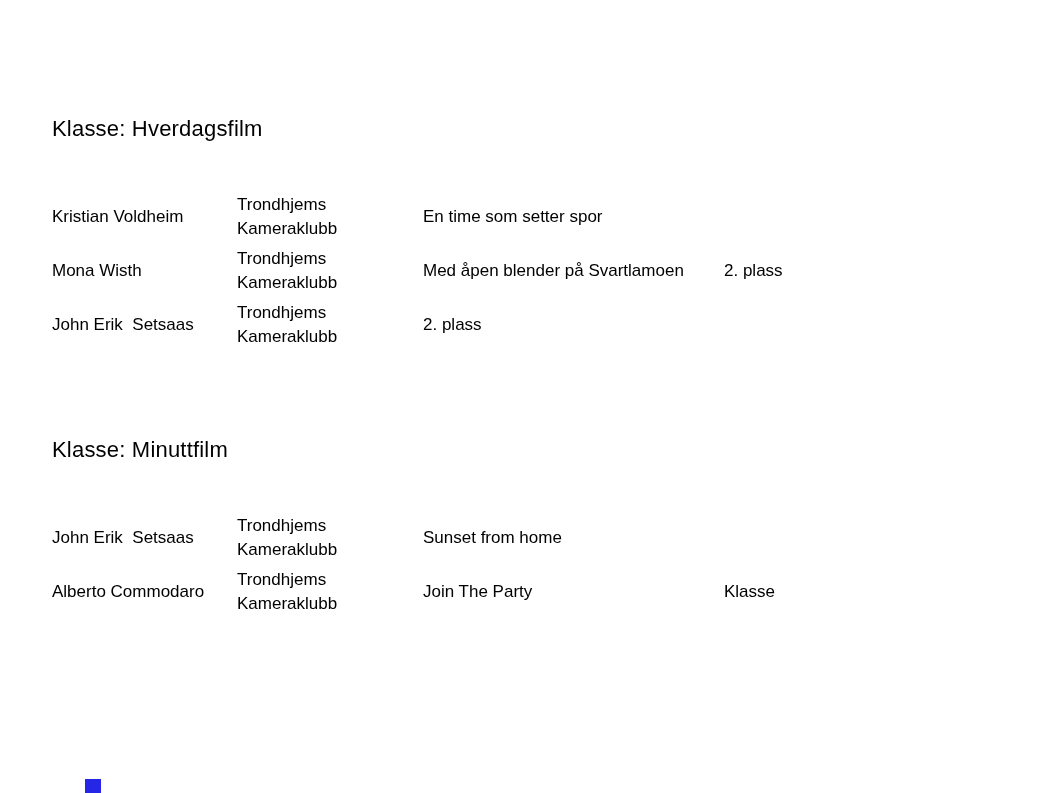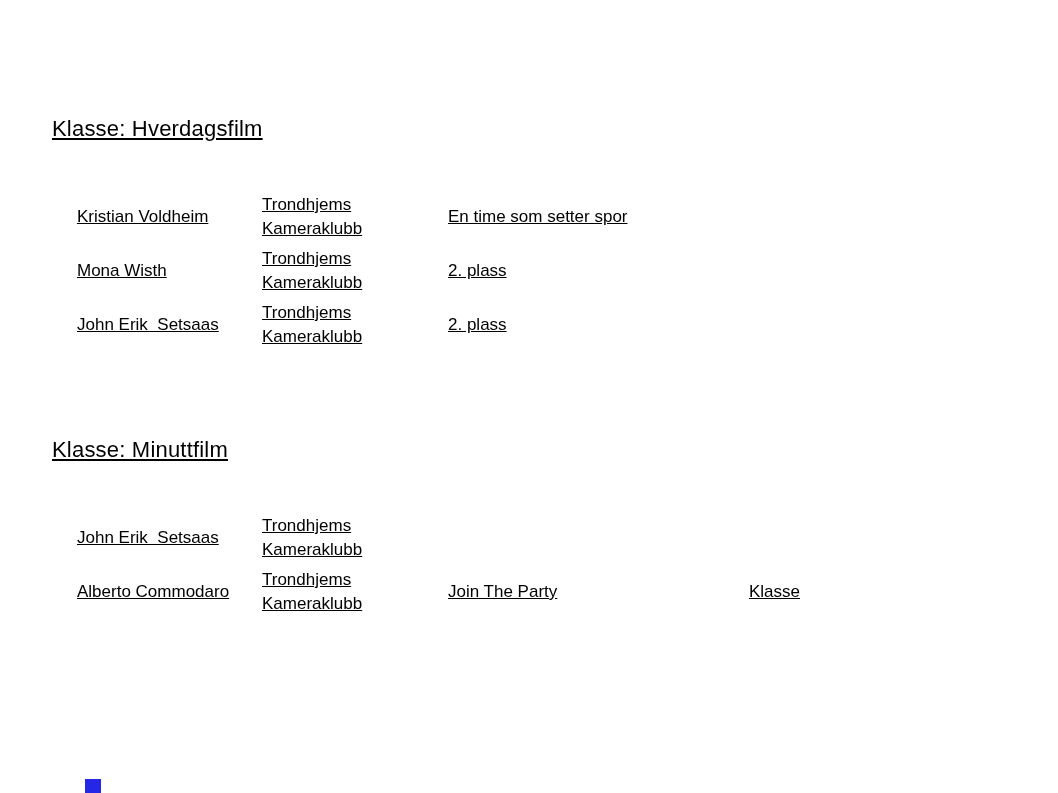--- a/index.html
+++ b/index.html
@@ -7,41 +7,39 @@
     width: 1058px;
     height: 793px;
     background: #ffffff;
     color: #000000;
     font-family: "Liberation Sans", "DejaVu Sans", sans-serif;
     position: relative;
     overflow: hidden;
   }
   #sections {
     padding: 116px 0 0 52px;
-    text-decoration: underline;
   }
   .klasse-section + .klasse-section {
     margin-top: 85px;
   }
   .section-title {
     margin: 0;
     font-size: 22px;
     font-weight: 400;
     line-height: 26px;
     letter-spacing: 0.2px;
   }
   .results-table {
     margin-top: 48px;
   }
   .result-row {
     display: grid;
     grid-template-columns: 185px 186px 301px 240px;
     height: 54px;
     align-items: center;
-    margin-left: 25px;
   }
   .cell {
     font-size: 17px;
     line-height: 24px;
   }
   .name-cell { white-space: pre; }
   .club-cell { max-width: 132px; }
   .film-cell { white-space: nowrap; }
   .result-cell { white-space: nowrap; }
   .footer-marker {
@@ -60,35 +58,37 @@
     <h2 class="section-title">Klasse: Hverdagsfilm</h2>
     <div class="results-table">
         <div class="result-row">
     <div class="cell name-cell">Kristian Voldheim</div>
     <div class="cell club-cell">Trondhjems Kameraklubb</div>
     <div class="cell film-cell">En time som setter spor</div>
   </div>
         <div class="result-row">
     <div class="cell name-cell">Mona Wisth</div>
     <div class="cell club-cell">Trondhjems Kameraklubb</div>
+    <div class="cell film-cell">Med åpen blender på Svartlamoen</div>
     <div class="cell result-cell">2. plass</div>
   </div>
         <div class="result-row">
     <div class="cell name-cell">John Erik  Setsaas</div>
     <div class="cell club-cell">Trondhjems Kameraklubb</div>
     <div class="cell result-cell">2. plass</div>
   </div>
       </div>
   </section>
     <section class="klasse-section">
     <h2 class="section-title">Klasse: Minuttfilm</h2>
     <div class="results-table">
         <div class="result-row">
     <div class="cell name-cell">John Erik  Setsaas</div>
     <div class="cell club-cell">Trondhjems Kameraklubb</div>
+    <div class="cell film-cell">Sunset from home</div>
   </div>
         <div class="result-row">
     <div class="cell name-cell">Alberto Commodaro</div>
     <div class="cell club-cell">Trondhjems Kameraklubb</div>
     <div class="cell film-cell">Join The Party</div>
     <div class="cell result-cell">Klasse</div>
   </div>
       </div>
   </section>
   </div>

